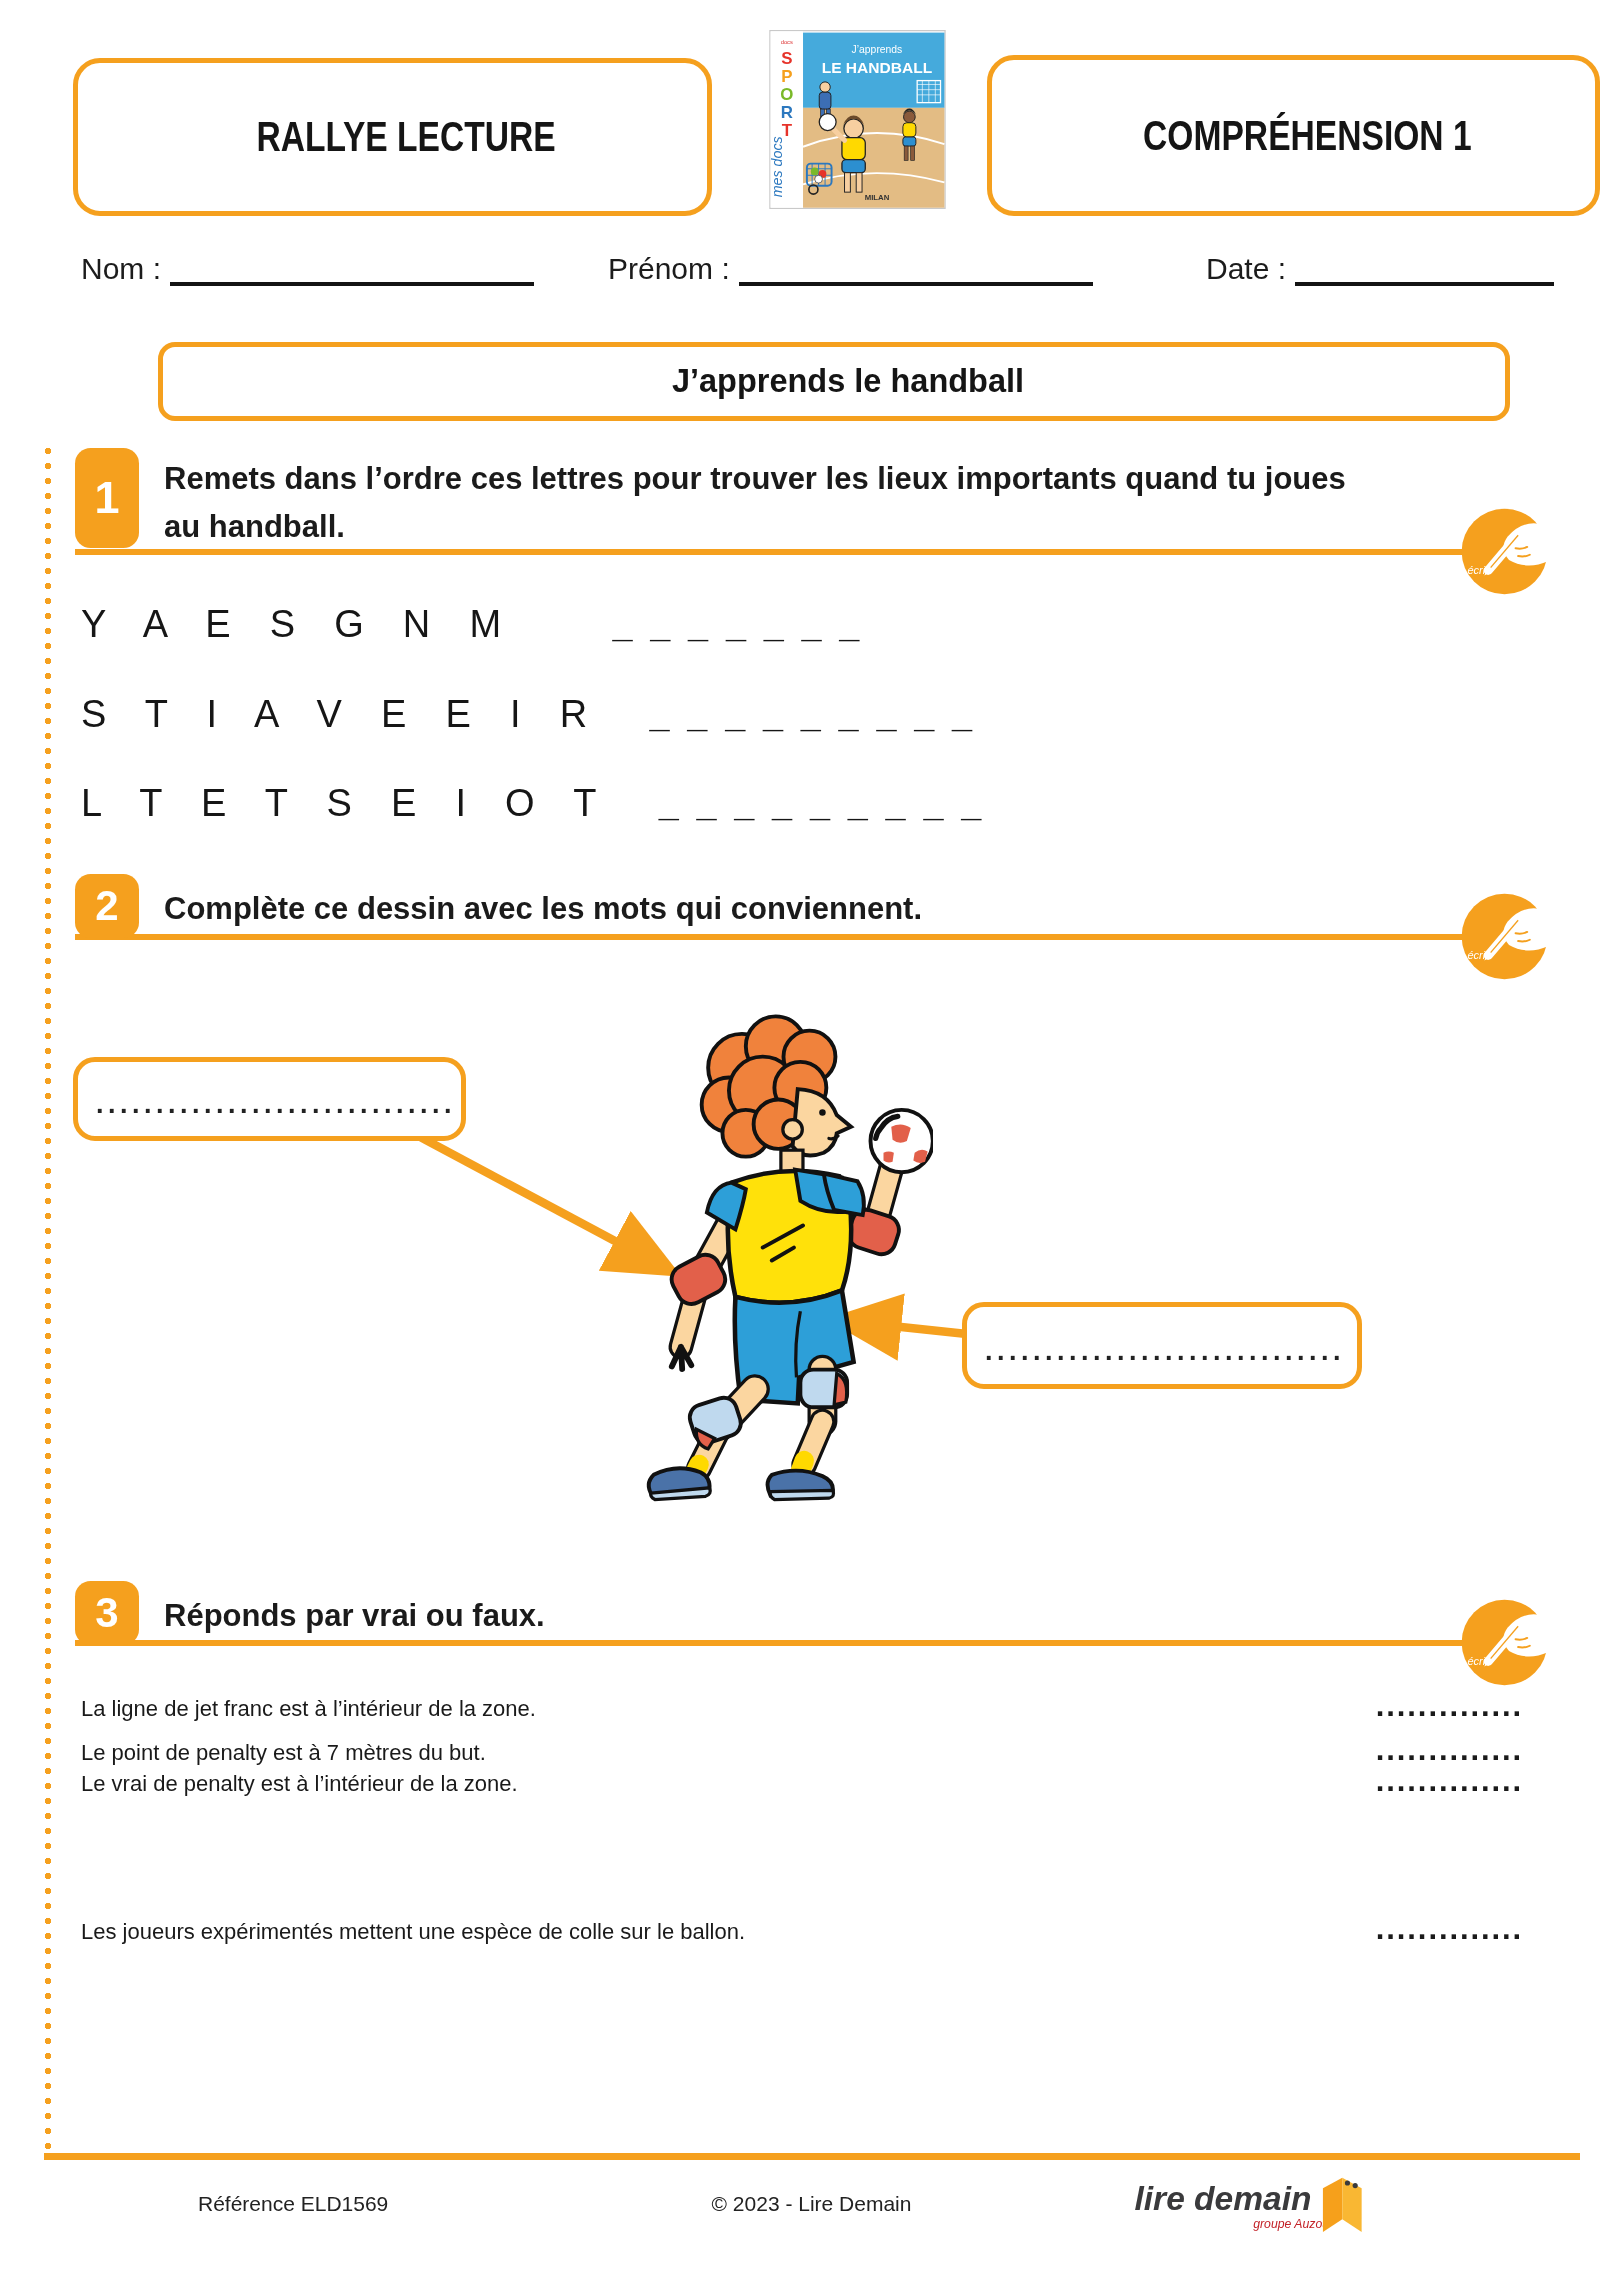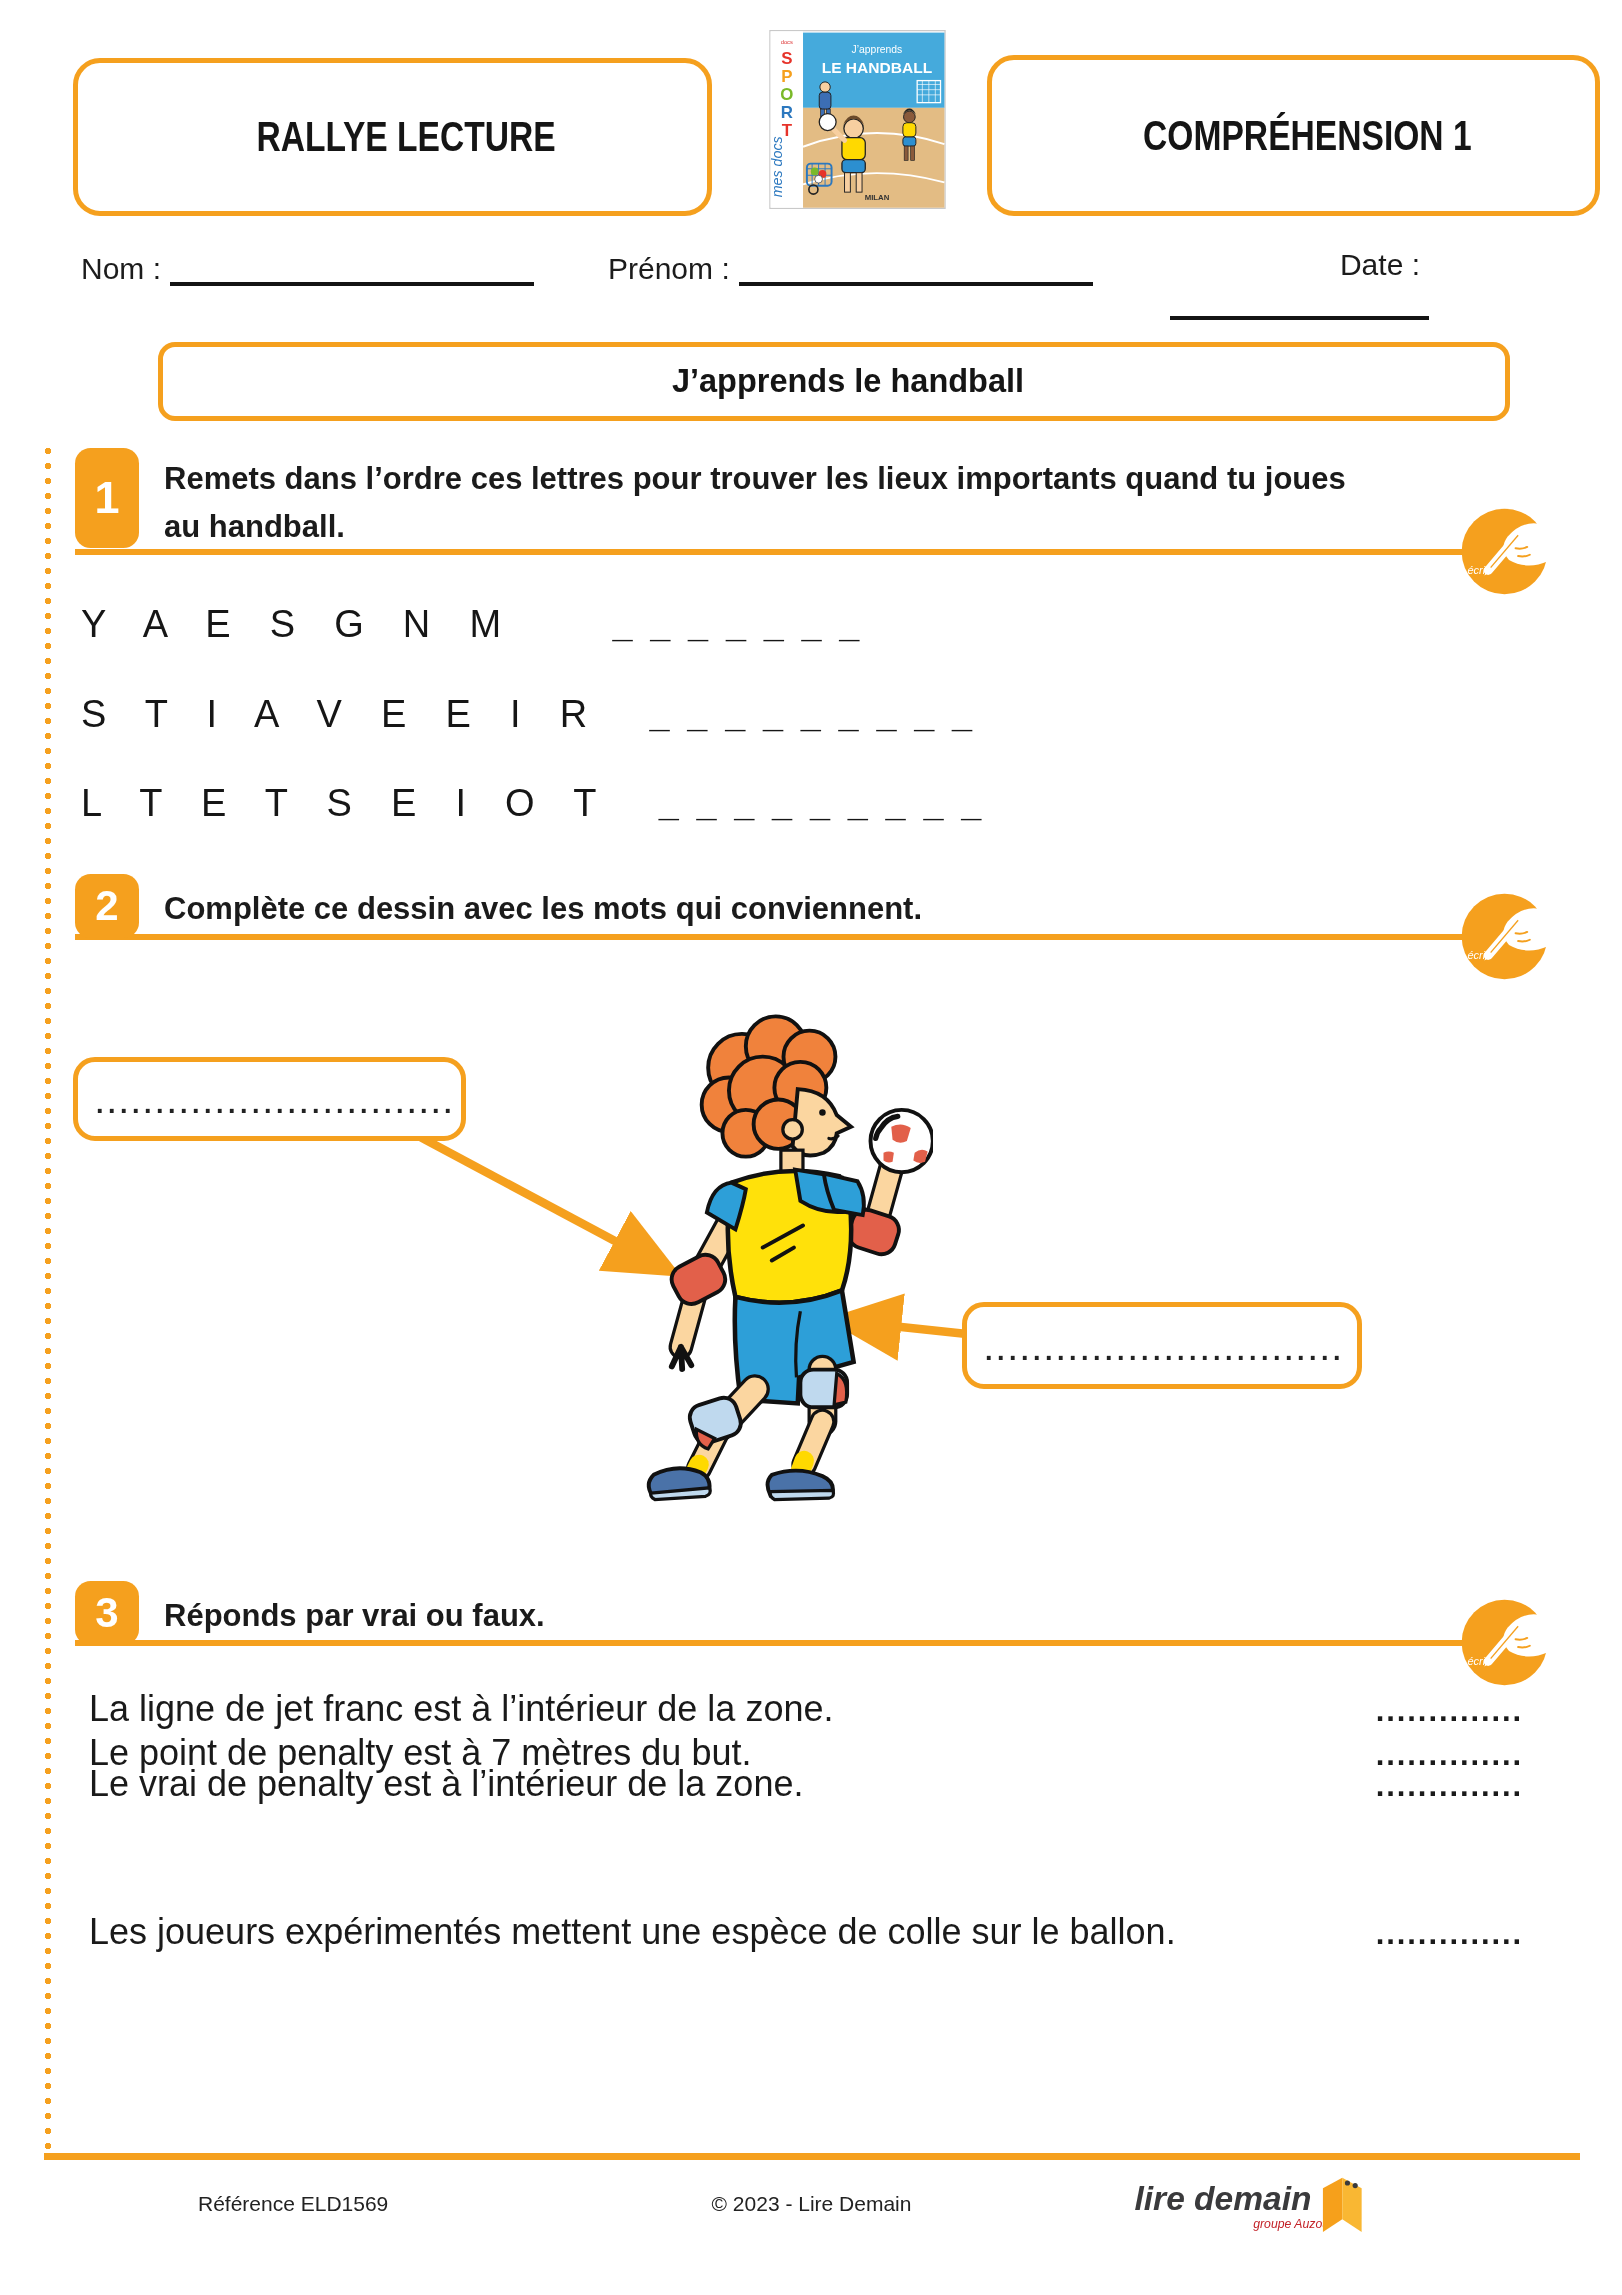--- a/index.html
+++ b/index.html
@@ -43,21 +43,21 @@
 
   
   .ansbox{
     position:absolute; border:5.8px solid var(--orange); border-radius:22px; background:#fff;
     display:flex; align-items:center; z-index:3;
   }
   .ansbox .dots{ font-size:27px; font-weight:700; letter-spacing:4.5px; color:#222; padding:11.7px 0 0 18px; white-space:nowrap; overflow:hidden; }
 
   
   .stmt{ position:absolute; left:81px; width:1442px; display:flex; justify-content:space-between; align-items:baseline; }
-  .stmt .stxt{ font-size:36px; font-weight:400; color:#1a1a1a;margin-left:8px; }
+  .stmt .stxt{ font-size:22px; font-weight:400; color:#1a1a1a; }
   .stmt .sdots{ font-size:31px; font-weight:700; letter-spacing:1.9px; color:#1a1a1a; }
 
   
   .dotted-v{
     position:absolute; left:44px; top:447px; width:7.8px; height:1705px;
     background-image:radial-gradient(circle at 3.9px 3.9px, var(--orange) 3px, rgba(0,0,0,0) 3.4px);
     background-size:7.8px 15px; background-repeat:repeat-y;
   }
   .bottom-rule{ position:absolute; left:44px; top:2153px; width:1536px; height:6.5px; background:var(--orange); }
 
@@ -132,21 +132,21 @@
   </div>
 
   <div class="id-group" style="left:81px; top:248px;">
     <span class="id-label">Nom :</span>
     <span class="id-line" style="width:364px;"></span>
   </div>
   <div class="id-group" style="left:608px; top:248px;">
     <span class="id-label">Prénom :</span>
     <span class="id-line" style="width:354px;"></span>
   </div>
-  <div class="id-group" style="left:1170px; top:248px;flex-direction:column;">
+  <div class="id-group" style="left:1206px; top:248px;">
     <span class="id-label">Date :</span>
     <span class="id-line" style="width:259px;"></span>
   </div>
 
   <div class="obox title-box" style="left:158px; top:342px; width:1314px; height:69px;">
     <span>J’apprends le handball</span>
   </div>
 
   <div class="dotted-v"></div>
   <div class="bottom-rule"></div>

